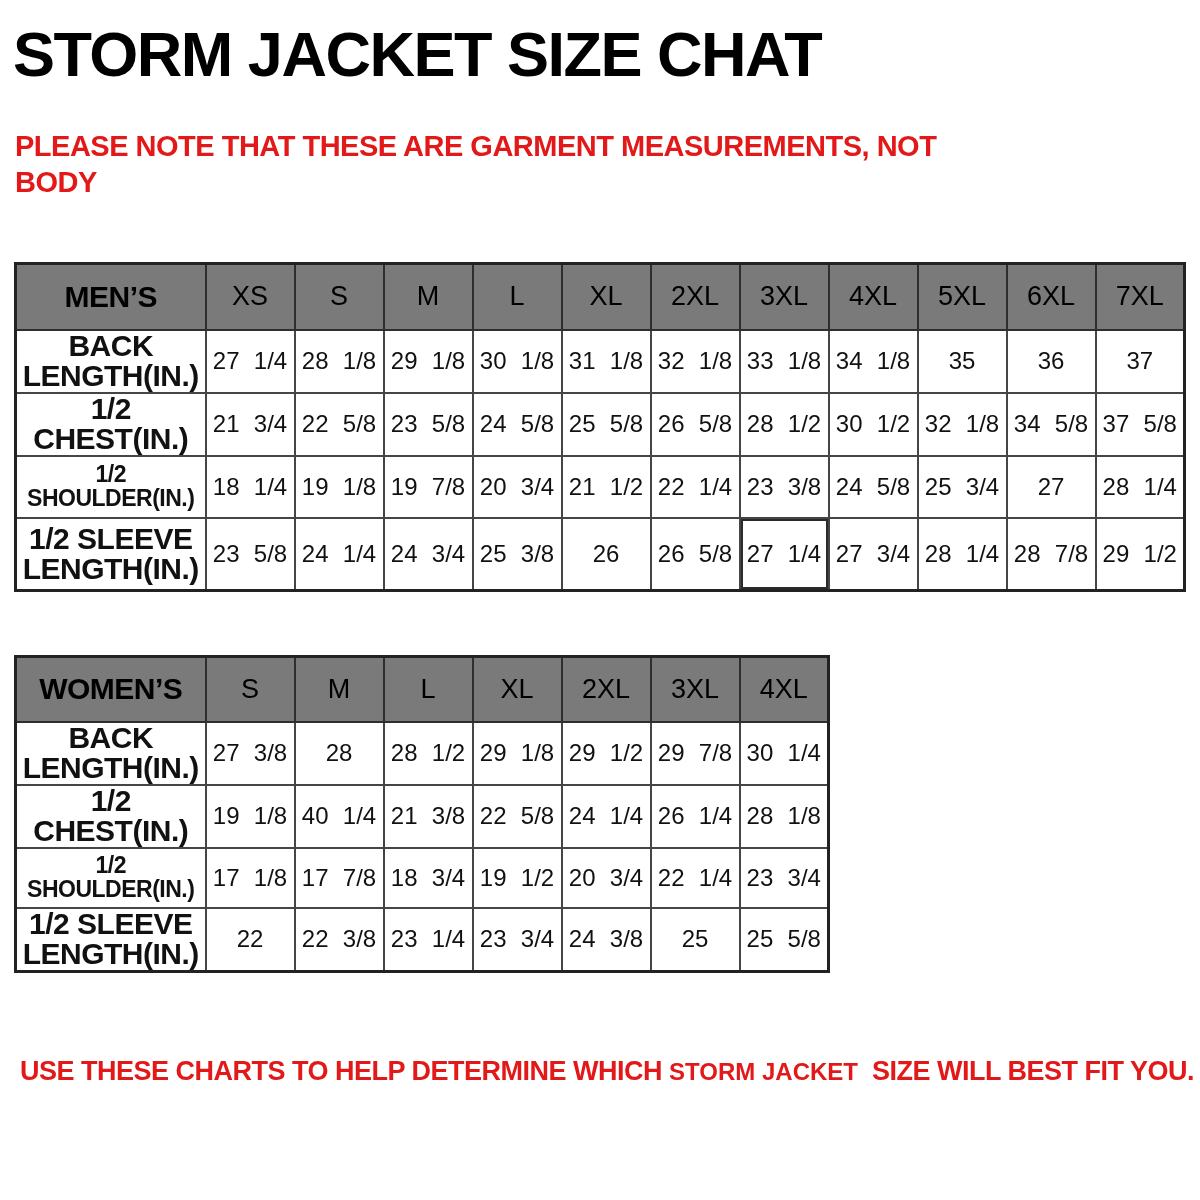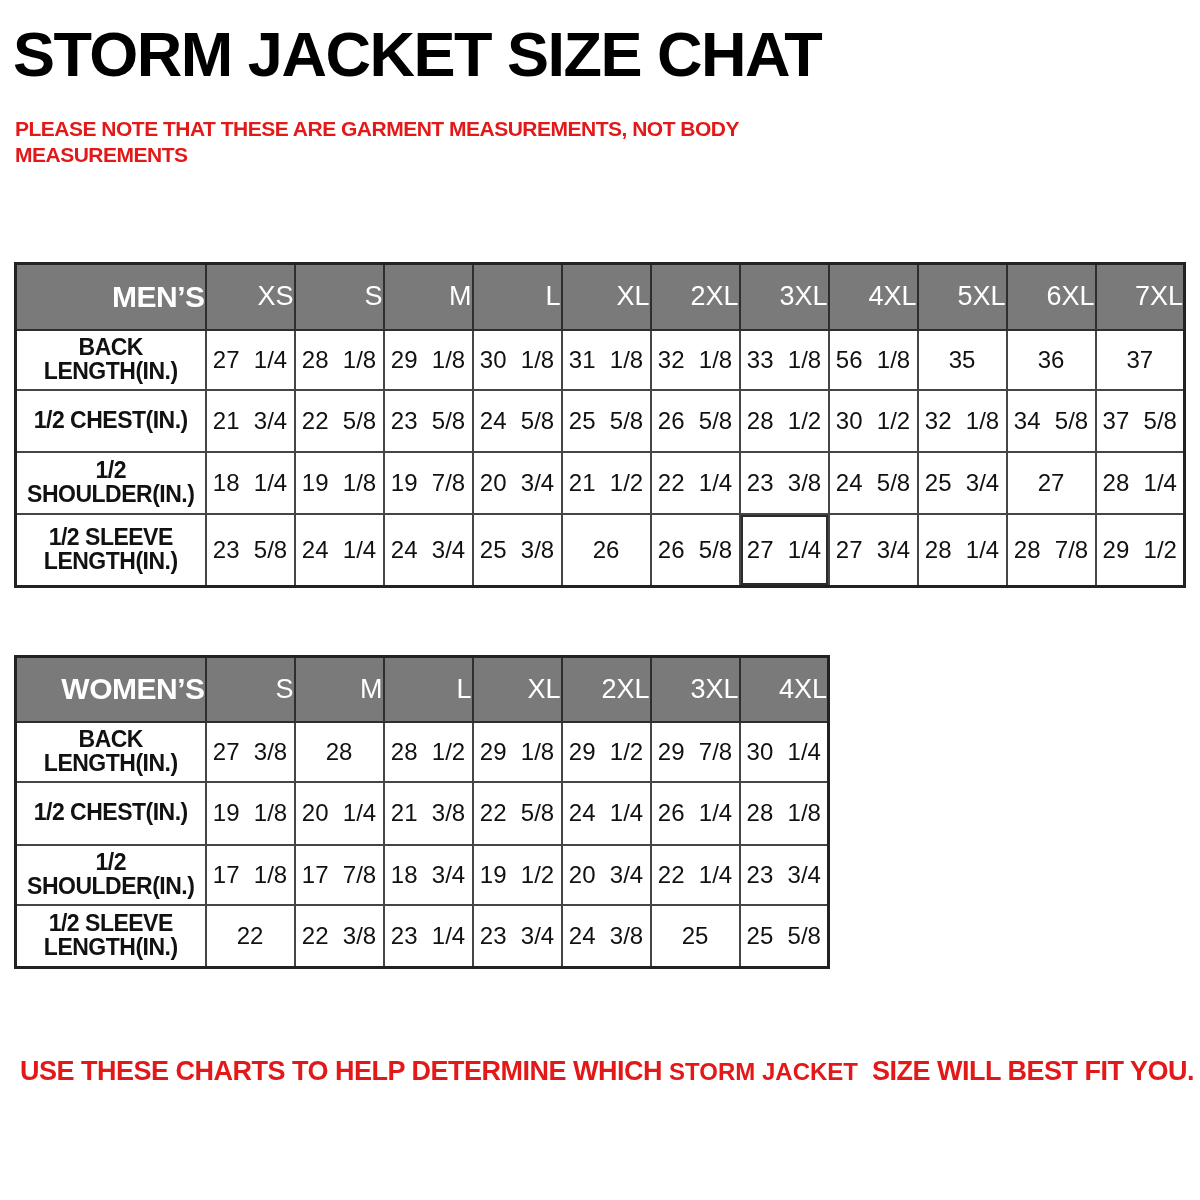--- a/index.html
+++ b/index.html
@@ -5,38 +5,38 @@
   html,body{margin:0;padding:0;background:#ffffff;}
   body{width:1200px;height:1200px;font-family:"Liberation Sans","DejaVu Sans",sans-serif;}
   #canvas{position:relative;width:1200px;height:1200px;overflow:hidden;background:#ffffff;}
 
   .page-title{
     position:absolute;left:13px;top:18px;
     font-size:63px;font-weight:700;color:#000;
     letter-spacing:-1.5px;white-space:nowrap;
   }
   .note{
-    position:absolute;left:15px;top:116px;width:980px;
-    font-size:21px;font-weight:700;color:#e31818;
+    position:absolute;left:15px;top:128px;width:980px;
+    font-size:29px;font-weight:700;color:#e31818;
     line-height:1.25;letter-spacing:-0.5px;
   }
   .footer{
     position:absolute;left:20px;top:1056px;
     font-size:27px;font-weight:700;color:#e31818;
     letter-spacing:-0.5px;white-space:pre;
   }
   .footer .brand{font-size:24px;letter-spacing:0;}
 
   table{border-collapse:collapse;table-layout:fixed;position:absolute;border:3px solid #222;}
   #mens-table{left:14px;top:262px;}
   #womens-table{left:14px;top:655px;}
   th,td{border:2px solid #454545;text-align:center;vertical-align:middle;padding:0;color:#111;overflow:hidden;}
-  thead th{background:#7a7a7a;color:#ffffff;font-weight:400;font-size:27px;border-color:#2e2e2e;text-align:right;}
+  thead th{background:#7a7a7a;color:#000000;font-weight:400;font-size:27px;border-color:#2e2e2e;}
   thead th.tbl-title{font-weight:700;font-size:30px;letter-spacing:-0.5px;}
-  td.row-label{font-weight:700;font-size:23px;line-height:1.02;letter-spacing:-0.5px;}
+  td.row-label{font-weight:700;font-size:30px;line-height:1.02;letter-spacing:-0.5px;}
   tr.row-2 td.row-label{font-size:23px;}
   td.val{font-size:24px;word-spacing:0.32em;}
 
   #mens-table thead tr{height:66px;}
   #mens-table tbody tr:nth-child(1){height:60px;}
   #mens-table tbody tr:nth-child(2){height:62px;}
   #mens-table tbody tr:nth-child(3){height:62px;}
   #mens-table tbody tr:nth-child(4){height:73px;}
   
   #mens-table tbody tr:nth-child(4) td:nth-child(8){box-shadow:inset 0 0 0 2px #2b2b2b;}
@@ -49,21 +49,20 @@
 </style>
 </head>
 <body>
 
 <div id="canvas">
 
   <div class="page-title">STORM JACKET SIZE CHAT</div>
 
   <div class="note">
     <div>PLEASE NOTE THAT THESE ARE GARMENT MEASUREMENTS, NOT BODY</div>
-    <div>MEASUREMENTS</div>
   </div>
 
   <table id="mens-table">
       <colgroup>
         <col style="width: 190px;">
         <col style="width: 89px;">
         <col style="width: 89px;">
         <col style="width: 89px;">
         <col style="width: 89px;">
         <col style="width: 89px;">
@@ -96,21 +95,21 @@
             <div>BACK</div>
             <div>LENGTH(IN.)</div>
           </td>
           <td class="val">27 1/4</td>
           <td class="val">28 1/8</td>
           <td class="val">29 1/8</td>
           <td class="val">30 1/8</td>
           <td class="val">31 1/8</td>
           <td class="val">32 1/8</td>
           <td class="val">33 1/8</td>
-          <td class="val">56 1/8</td>
+          <td class="val">34 1/8</td>
           <td class="val">35</td>
           <td class="val">36</td>
           <td class="val">37</td>
         </tr>
         <tr class="row-1">
           <td class="row-label">
             <div>1/2 CHEST(IN.)</div>
           </td>
           <td class="val">21 3/4</td>
           <td class="val">22 5/8</td>
@@ -195,21 +194,21 @@
           <td class="val">29 1/8</td>
           <td class="val">29 1/2</td>
           <td class="val">29 7/8</td>
           <td class="val">30 1/4</td>
         </tr>
         <tr class="row-1">
           <td class="row-label">
             <div>1/2 CHEST(IN.)</div>
           </td>
           <td class="val">19 1/8</td>
-          <td class="val">20 1/4</td>
+          <td class="val">40 1/4</td>
           <td class="val">21 3/8</td>
           <td class="val">22 5/8</td>
           <td class="val">24 1/4</td>
           <td class="val">26 1/4</td>
           <td class="val">28 1/8</td>
         </tr>
         <tr class="row-2">
           <td class="row-label">
             <div>1/2 SHOULDER(IN.)</div>
           </td>

